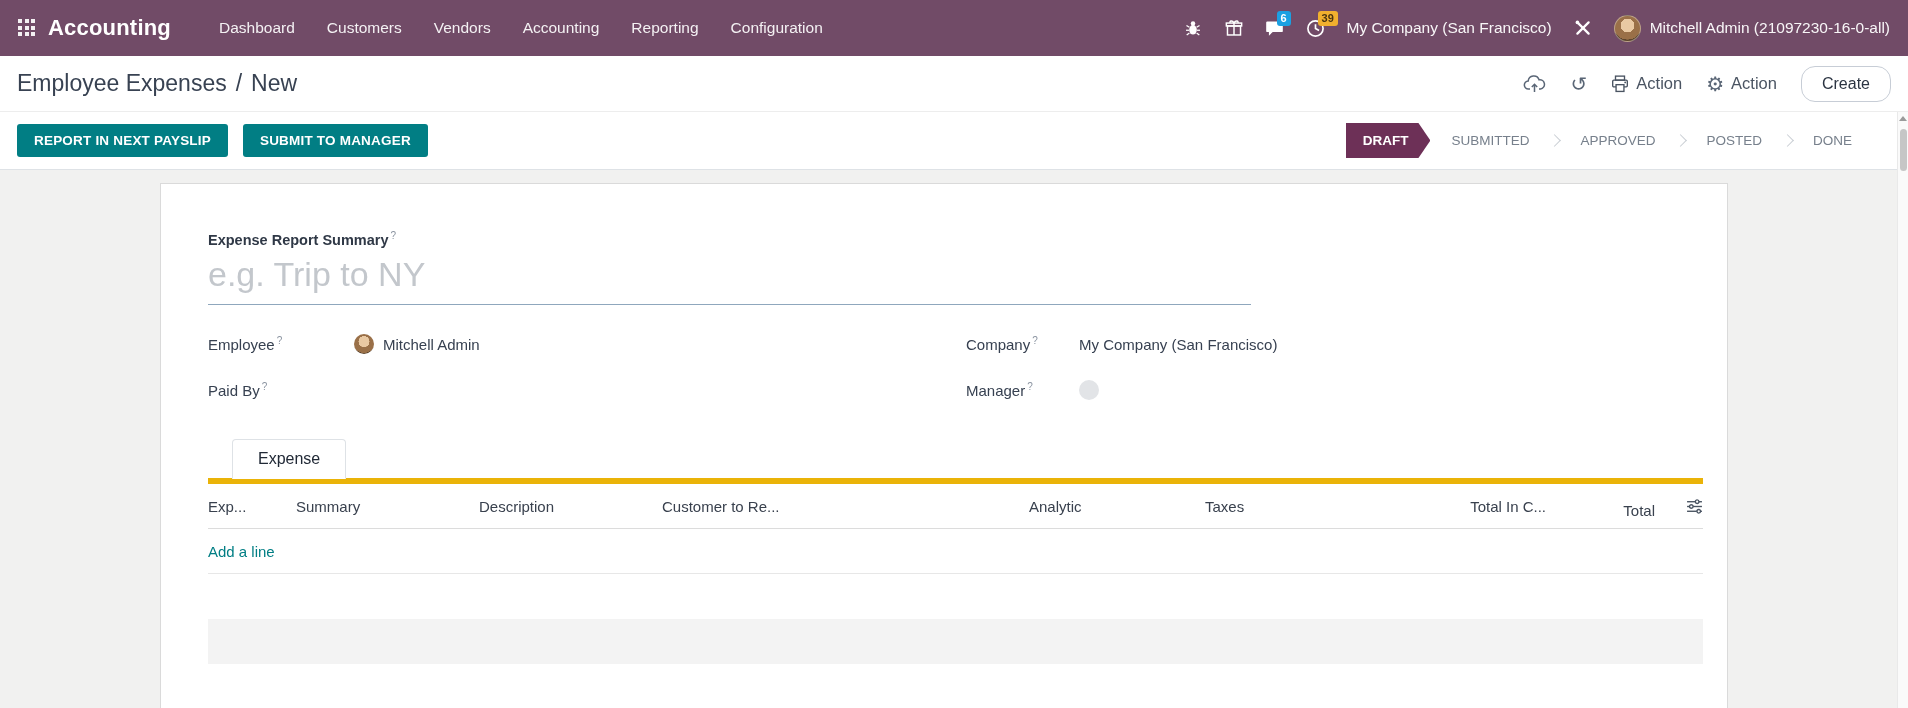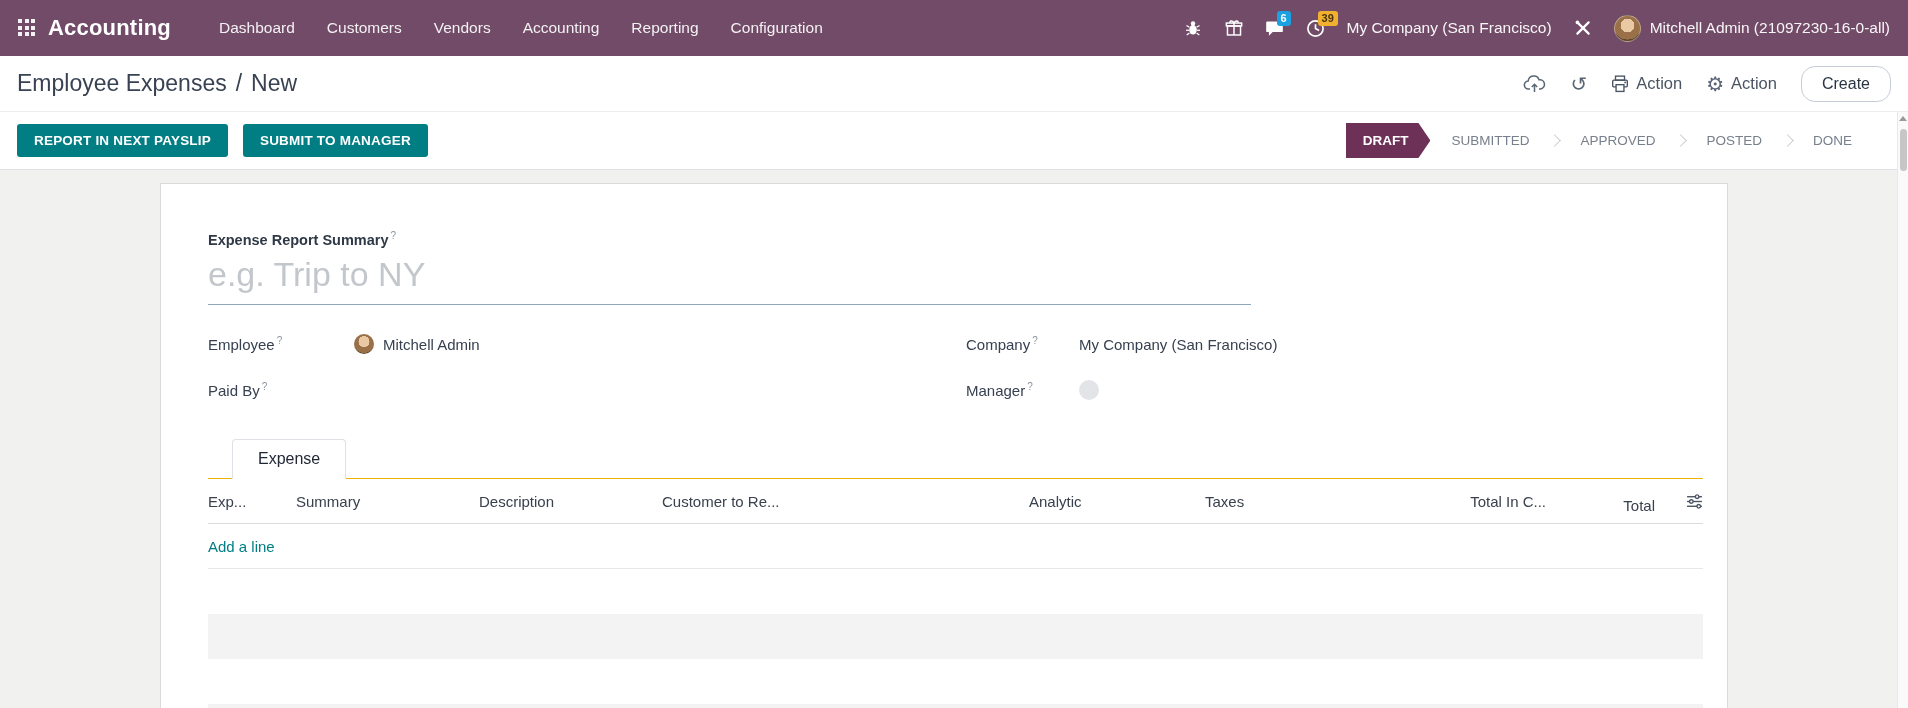--- a/index.html
+++ b/index.html
@@ -56,21 +56,21 @@
   .frow { display:flex; align-items:center; min-height:30px; margin-bottom:16px; }
   .col-left .flabel { flex:0 0 146px; }
   .col-right .flabel { flex:0 0 113px; }
   .flabel { font-size:15px; color:#374151; }
   .fvalue { font-size:15px; color:#374151; display:flex; align-items:center; gap:9px; cursor:pointer; }
   .avatar-sm { width:20px; height:20px; border-radius:50%; background:radial-gradient(circle at 50% 38%, #e9c9a3 0 34%, #9a7048 35% 70%, #5d452c 71%); flex:0 0 auto; }
   .avatar-empty { width:20px; height:20px; border-radius:50%; background:#e2e4e7; flex:0 0 auto; cursor:pointer; }
 
   
   .notebook { margin-top:18px; }
-  .tabbar { border-bottom:1px solid #eab308;padding-left:24px; }
+  .tabbar { border-bottom:6px solid #eab308;padding-left:24px; }
   .tab { display:inline-block; background:#fff; border:1px solid #dee2e6; border-bottom:1px solid #fff; border-radius:4px 4px 0 0; margin-bottom:-1px; padding:10px 25px; font-size:16px; color:#212936; cursor:pointer; }
 
   
   .list-header { display:flex; align-items:center; height:45px; border-bottom:1px solid #dcdcdc; }
   .lh { font-size:15px; color:#39414e; padding-right:0; white-space:nowrap; overflow:hidden; cursor:pointer; }
   .c-exp { flex:0 0 88px; }
   .c-cat { flex:0 0 183px; }
   .c-desc { flex:0 0 183px; }
   .c-cust { flex:0 0 367px; }
   .c-ana { flex:0 0 176px; }

